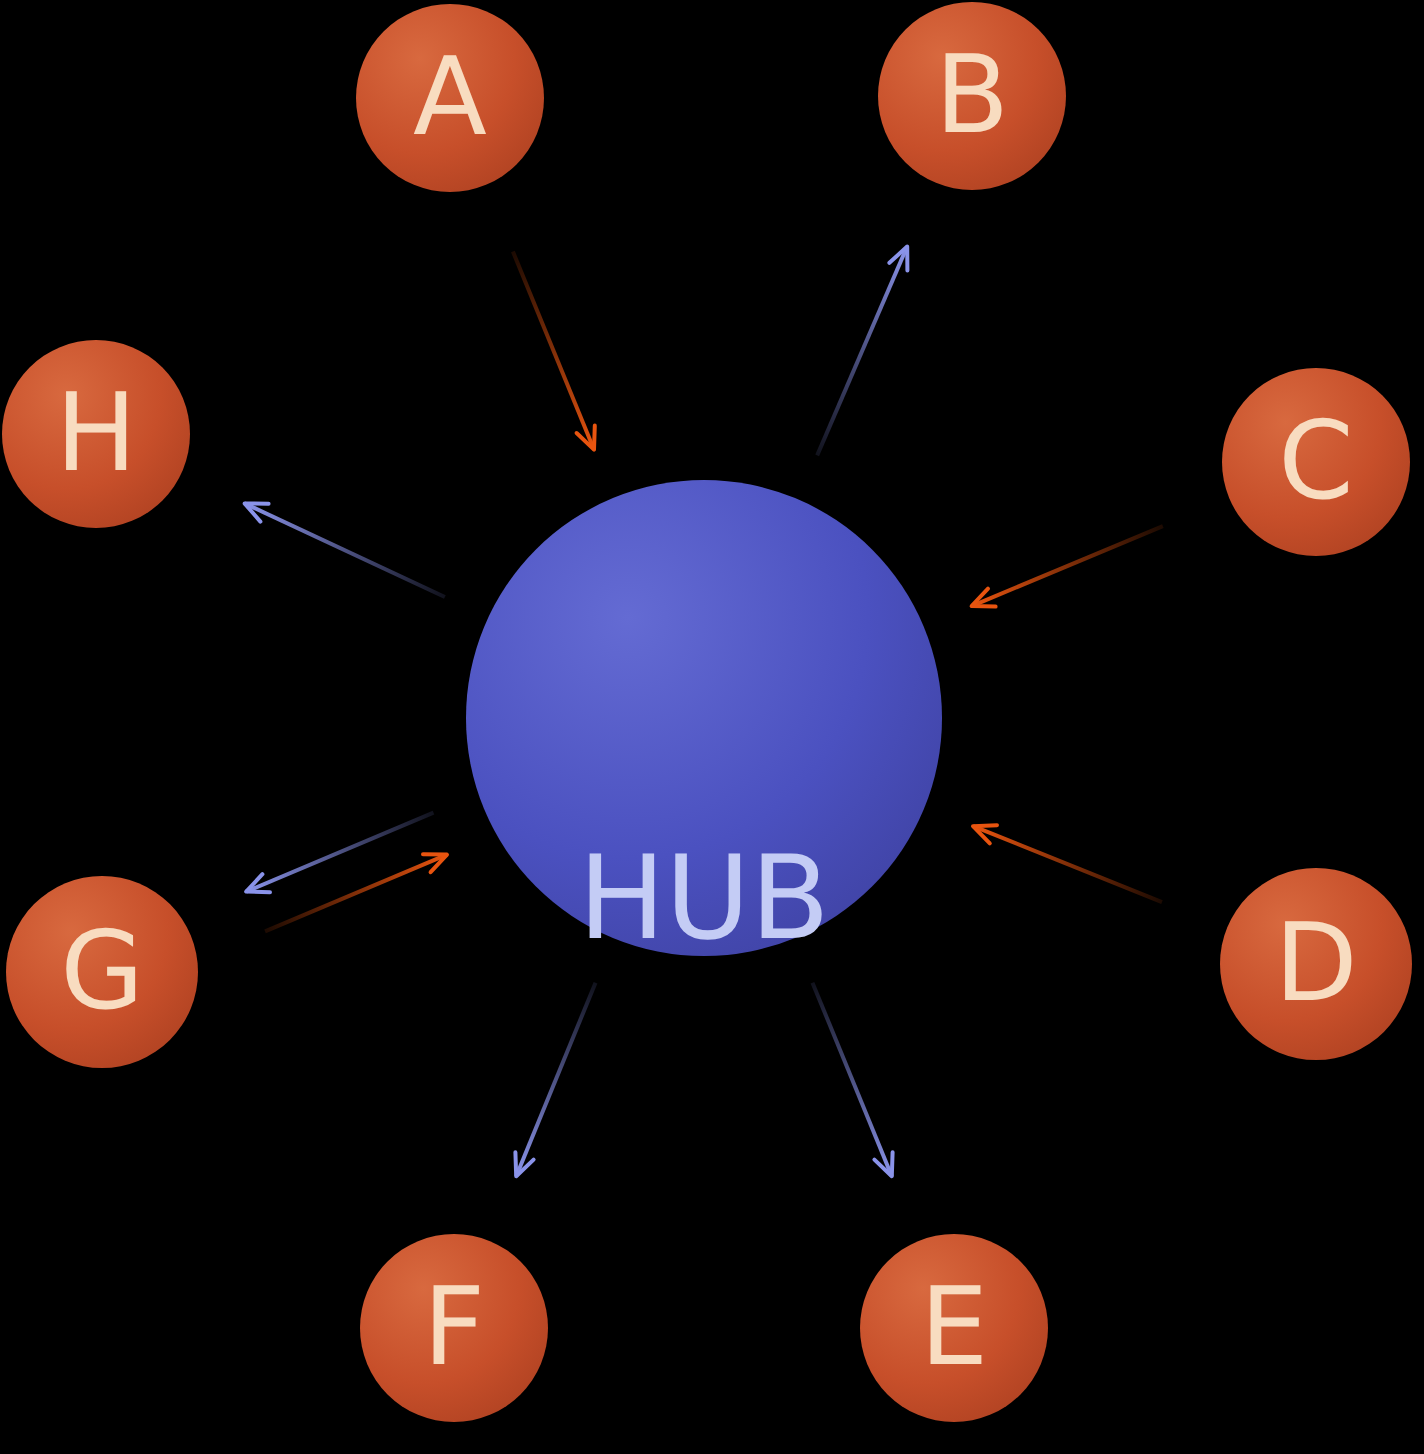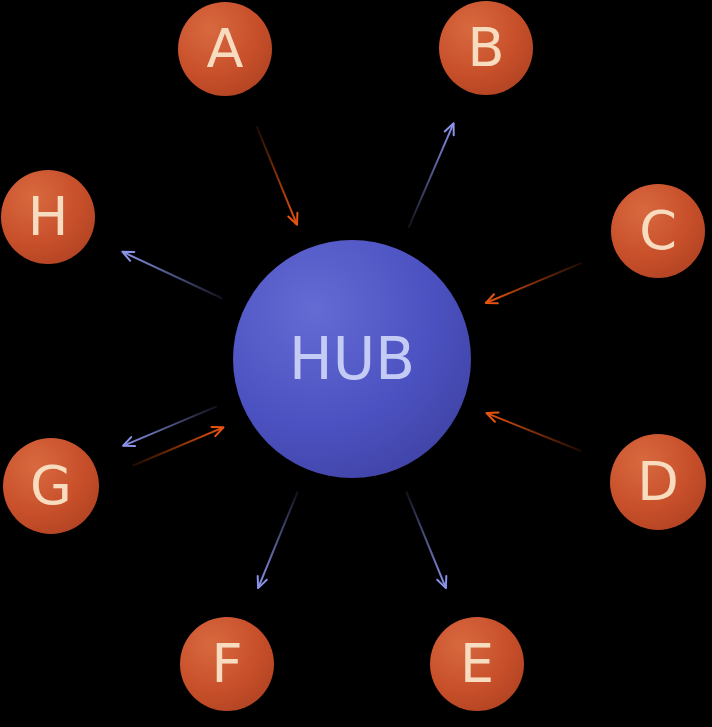--- a/index.html
+++ b/index.html
@@ -91,21 +91,21 @@
       <line x1="297.77105129980487" y1="491.3186348284761" x2="258.09632023367834" y2="588.1249786298249" stroke="url(#eg5)" stroke-width="2"></line>
       <path d="M257.7 576.1 L258.1 588.1 L266.8 579.8" fill="none" stroke="#8a93ea" stroke-width="2" stroke-linecap="round" stroke-linejoin="round"></path>
       <line x1="216.74870455166248" y1="406.2978549148534" x2="123.05178661925535" y2="445.83110600261324" stroke="url(#eg6)" stroke-width="2"></line>
       <path d="M131.2 437.1 L123.1 445.8 L135.0 446.1" fill="none" stroke="#8a93ea" stroke-width="2" stroke-linecap="round" stroke-linejoin="round"></path>
       <line x1="132.52543798875257" y1="465.7119995873901" x2="223.45831482692515" y2="427.3449718184601" stroke="url(#eg7)" stroke-width="2"></line>
       <path d="M215.3 436.1 L223.5 427.3 L211.5 427.1" fill="none" stroke="#e8540f" stroke-width="2" stroke-linecap="round" stroke-linejoin="round"></path>
       <line x1="222.43759562212685" y1="298.480719007704" x2="122.29452558731187" y2="251.70336392565224" stroke="url(#eg8)" stroke-width="2"></line>
       <path d="M134.3 251.9 L122.3 251.7 L130.2 260.8" fill="none" stroke="#8a93ea" stroke-width="2" stroke-linecap="round" stroke-linejoin="round"></path>
     </svg>
 
-  <div class="node hub-node" id="hub" style="left: 233px; top: 240px; width: 238px; height: 238px; background: radial-gradient(circle at 34% 29%, rgb(100, 107, 211) 0%, rgb(75, 81, 192) 52%, rgb(58, 60, 151) 100%); color: rgb(196, 204, 245);">
+  <div class="node hub-node" id="hub" style="left: 233px; top: 240px; width: 238px; height: 238px; background: radial-gradient(circle at 34% 29%, rgb(100, 107, 211) 0%, rgb(75, 81, 192) 52%, rgb(58, 60, 151) 100%); color: rgb(196, 204, 245); align-items: flex-end;">
     <span>HUB</span>
   </div>
 
   <div class="node spoke" style="left: 178px; top: 2px; width: 94px; height: 94px; background: radial-gradient(circle at 34% 29%, rgb(216, 105, 63) 0%, rgb(199, 79, 42) 52%, rgb(165, 60, 30) 100%); color: rgb(248, 220, 192);">
     <span>A</span>
   </div>
   <div class="node spoke" style="left: 439px; top: 1px; width: 94px; height: 94px; background: radial-gradient(circle at 34% 29%, rgb(216, 105, 63) 0%, rgb(199, 79, 42) 52%, rgb(165, 60, 30) 100%); color: rgb(248, 220, 192);">
     <span>B</span>
   </div>
   <div class="node spoke" style="left: 611px; top: 184px; width: 94px; height: 94px; background: radial-gradient(circle at 34% 29%, rgb(216, 105, 63) 0%, rgb(199, 79, 42) 52%, rgb(165, 60, 30) 100%); color: rgb(248, 220, 192);">

